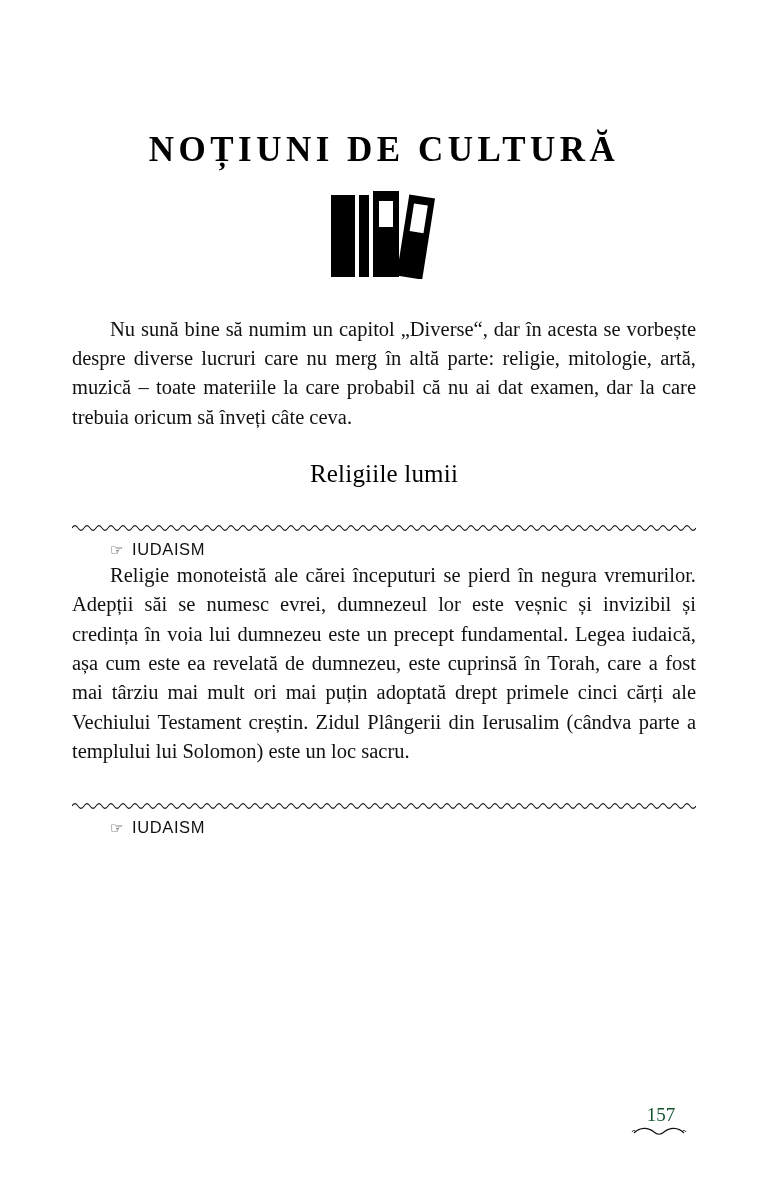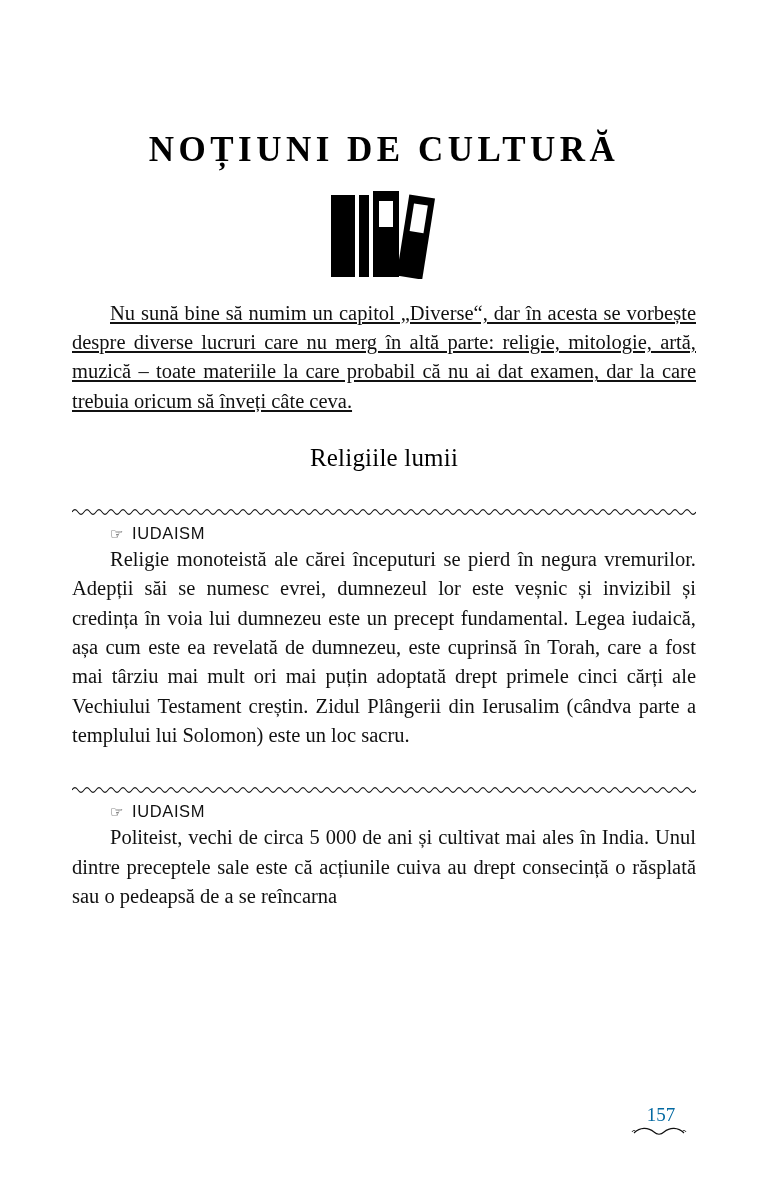--- a/index.html
+++ b/index.html
@@ -50,22 +50,21 @@
     font-size: 20.5px;
     line-height: 1.43;
     margin: 0;
     text-align: justify;
     text-indent: 38px;
     color: #111;
     -webkit-hyphens: none;
     hyphens: none;
   }
   p.first-para {
-    margin-top: 20px;
-    text-decoration: underline;
+    margin-top: 36px;
   }
   h2.section-heading {
     text-align: center;
     font-size: 25px;
     font-weight: normal;
     margin: 28px 0 18px 0;
     color: #000;
     letter-spacing: 0.2px;
   }
   .entry {
@@ -96,21 +95,21 @@
   .page-number {
     position: absolute;
     right: 72px;
     bottom: 44px;
     text-align: center;
     width: 70px;
   }
   .page-number .num {
     font-family: "Liberation Serif", serif;
     font-size: 19px;
-    color: #0369a1;
+    color: #14532d;
     display: block;
     line-height: 1;
   }
   .page-number .flourish {
     display: block;
     margin-top: 3px;
   }
 </style>
 </head>
 <body>
@@ -151,21 +150,20 @@
   </div>
 
   <div class="entry">
     <svg class="squiggle" viewBox="0 0 624 10" preserveAspectRatio="none" xmlns="http://www.w3.org/2000/svg">
       <path d="M0,5 Q3,1 6,5 T12,5 T18,5 T24,5 T30,5 T36,5 T42,5 T48,5 T54,5 T60,5 T66,5 T72,5 T78,5 T84,5 T90,5 T96,5 T102,5 T108,5 T114,5 T120,5 T126,5 T132,5 T138,5 T144,5 T150,5 T156,5 T162,5 T168,5 T174,5 T180,5 T186,5 T192,5 T198,5 T204,5 T210,5 T216,5 T222,5 T228,5 T234,5 T240,5 T246,5 T252,5 T258,5 T264,5 T270,5 T276,5 T282,5 T288,5 T294,5 T300,5 T306,5 T312,5 T318,5 T324,5 T330,5 T336,5 T342,5 T348,5 T354,5 T360,5 T366,5 T372,5 T378,5 T384,5 T390,5 T396,5 T402,5 T408,5 T414,5 T420,5 T426,5 T432,5 T438,5 T444,5 T450,5 T456,5 T462,5 T468,5 T474,5 T480,5 T486,5 T492,5 T498,5 T504,5 T510,5 T516,5 T522,5 T528,5 T534,5 T540,5 T546,5 T552,5 T558,5 T564,5 T570,5 T576,5 T582,5 T588,5 T594,5 T600,5 T606,5 T612,5 T618,5 T624,5" fill="none" stroke="#111111" stroke-width="1"></path>
     </svg>
     <div class="entry-label">
       <span class="hand-icon">☞</span>
       <span>IUDAISM</span>
     </div>
-    <p class="body-text">Politeist, vechi de circa 5 000  de ani și cultivat mai ales în India. Unul dintre preceptele sale este că acțiunile cuiva au drept consecință o răsplată sau o pedeapsă de a se reîncarna</p>
   </div>
 
   <div class="page-number">
     <span class="num">157</span>
     <svg class="flourish" width="70" height="10" viewBox="0 0 70 10" xmlns="http://www.w3.org/2000/svg">
       <path d="M8,6 C14,0 22,0 28,5 C31,8 35,8 38,5 C44,0 52,0 58,6" fill="none" stroke="#111111" stroke-width="1.1"></path>
       <path d="M6,5 C7,3 9,3 10,5" fill="none" stroke="#111111" stroke-width="1"></path>
       <path d="M56,5 C57,3 59,3 60,5" fill="none" stroke="#111111" stroke-width="1"></path>
     </svg>
   </div>

